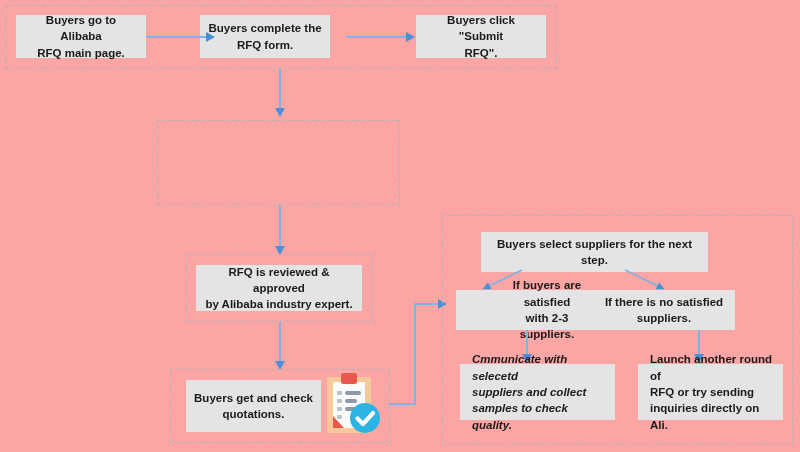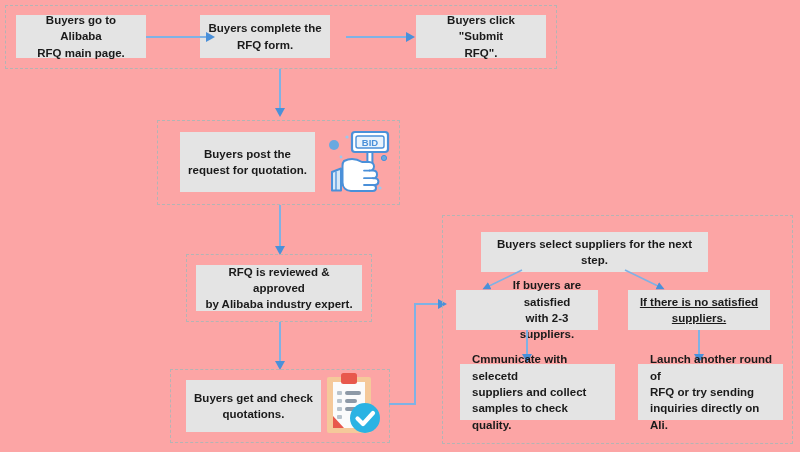--- a/index.html
+++ b/index.html
@@ -100,54 +100,21 @@
   <div class="arrow arrow-right" style="left:206px; top:32px;"></div>
 
   <div class="line-h" style="left:346px; top:36px; width:62px;"></div>
   <div class="arrow arrow-right" style="left:406px; top:32px;"></div>
 
   <div class="line-v" style="left:279px; top:69px; height:42px;"></div>
   <div class="arrow arrow-down" style="left:275px; top:108px;"></div>
 
   <div class="group" style="left:157px; top:120px; width:243px; height:85px;"></div>
 
-  <div class="box" style="left:180px; top:132px; width:135px; height:60px;">
-    <span>Buyers post  the
-request for quotation.</span>
-  </div>
-
-  <div class="icon-wrap" style="left:324px; top:128px; width:68px; height:66px;">
-    <svg width="68" height="66" viewBox="0 0 68 66" xmlns="http://www.w3.org/2000/svg">
-
-      <circle cx="10" cy="17" r="5" fill="#6aa9e0"></circle>
-      <circle cx="23" cy="9" r="1.6" fill="#9cc8ee"></circle>
-      <circle cx="60" cy="30" r="2.6" fill="#6aa9e0" stroke="#4a90d9" stroke-width="1"></circle>
-      <circle cx="17" cy="29" r="1.4" fill="#9cc8ee"></circle>
-      <circle cx="56" cy="60" r="1.6" fill="#9cc8ee"></circle>
-
-      <rect x="28" y="4" width="36" height="20" rx="3" fill="#ffffff" stroke="#4a90d9" stroke-width="2.2"></rect>
-      <rect x="32" y="8" width="28" height="12" rx="2" fill="#eaf3fc" stroke="#4a90d9" stroke-width="1.4"></rect>
-      <text x="46" y="17.6" font-family="'Liberation Sans', sans-serif" font-size="9.5" font-weight="bold" fill="#4a90d9" text-anchor="middle">BID</text>
-
-      <rect x="43.4" y="24" width="5" height="22" fill="#ffffff" stroke="#4a90d9" stroke-width="2"></rect>
-
-      <path d="M20 33 C26 30 33 31 38 34 L45 34 C48 34 50 36 50 38.5 C50 41 48 42.6 45.6 42.6
-               L49 42.6 C51.4 42.6 53 44.2 53 46.4 C53 48.6 51.4 50.2 49 50.2
-               L51 50.2 C53 50.2 54.4 51.8 54.4 53.6 C54.4 55.6 53 57 51 57
-               L49 57 C51 57 52 58.4 52 60 C52 61.8 50.6 63 48.6 63
-               L27 63 C22 63 18.5 59.5 18.5 54.5 L18.5 38 C18.5 35.6 19 34 20 33 Z" fill="#ffffff" stroke="#4a90d9" stroke-width="2" stroke-linejoin="round"></path>
-
-      <path d="M40 42.6 L45.6 42.6" stroke="#4a90d9" stroke-width="1.8" stroke-linecap="round"></path>
-      <path d="M40 50.2 L49 50.2" stroke="#4a90d9" stroke-width="1.8" stroke-linecap="round"></path>
-      <path d="M40 57 L51 57" stroke="#4a90d9" stroke-width="1.8" stroke-linecap="round"></path>
-
-      <path d="M8 44 L17 40.5 L17 62.5 L8 62.5 Z" fill="#d6e8f8" stroke="#4a90d9" stroke-width="2" stroke-linejoin="round"></path>
-      <path d="M12 43.5 L12 62" stroke="#4a90d9" stroke-width="1.3"></path>
-    </svg>
-  </div>
+
 
   <div class="line-v" style="left:279px; top:205px; height:44px;"></div>
   <div class="arrow arrow-down" style="left:275px; top:246px;"></div>
 
   <div class="group" style="left:186px; top:254px; width:186px; height:68px;"></div>
 
   <div class="box" style="left:196px; top:265px; width:166px; height:46px;">
     <span>RFQ is reviewed &amp; approved
 by Alibaba industry expert.</span>
   </div>
@@ -205,32 +172,32 @@
     </defs>
     <line x1="82" y1="2" x2="45" y2="20" stroke="#7fb2e5" stroke-width="1.6" marker-end="url(#ah)"></line>
     <line x1="185" y1="2" x2="222" y2="20" stroke="#7fb2e5" stroke-width="1.6" marker-end="url(#ah)"></line>
   </svg>
 
   <div class="box" style="left:456px; top:290px; width:142px; height:40px;padding-left:48px;">
     <span>If buyers are satisfied
 with 2-3 suppliers.</span>
   </div>
 
-  <div class="box" style="left:628px; top:290px; width:142px; height:40px;text-decoration:underline;">
+  <div class="box" style="left:593px; top:290px; width:142px; height:40px;">
     <span>If there is no satisfied
 suppliers.</span>
   </div>
 
   <div class="line-v" style="left:526px; top:330px; height:28px;"></div>
   <div class="arrow arrow-down" style="left:522px; top:354px;"></div>
 
   <div class="line-v" style="left:698px; top:330px; height:28px;"></div>
   <div class="arrow arrow-down" style="left:694px; top:354px;"></div>
 
-  <div class="box left-align" style="left:460px; top:364px; width:155px; height:56px; padding-left:12px;">
+  <div class="box left-align" style="left:460px; top:364px; width:155px; height:56px; padding-left:12px;font-style:italic;">
     <span>Cmmunicate with selecetd
 suppliers and collect
 samples to check quality.</span>
   </div>
 
   <div class="box left-align" style="left:638px; top:364px; width:145px; height:56px; padding-left:12px;">
     <span>Launch another round of
 RFQ or try sending
 inquiries directly on Ali.</span>
   </div>

